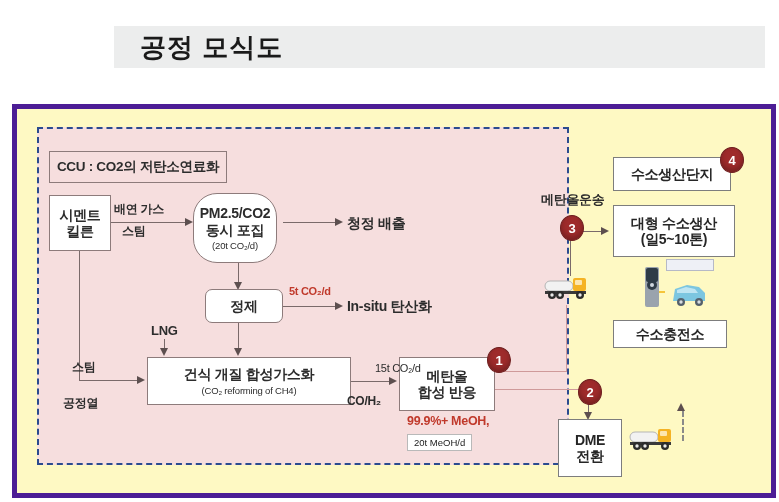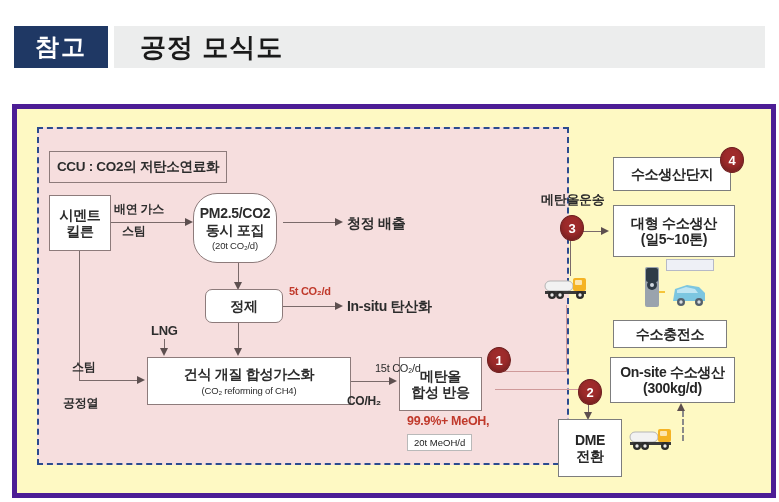--- a/index.html
+++ b/index.html
@@ -36,21 +36,21 @@
   .box .sub{font-size:9.5px;color:#2c2c2c;margin-top:2px;letter-spacing:-.2px;}
 
   .box-gray{border:1px solid #7d7d7d;}
   .box-gray .l1,.box-gray .l2{color:#262626;}
 
   
   #box-kiln      {left:32px; top:86px;  width:62px;  height:56px;}
   #box-capture   {left:176px;top:84px;  width:84px;  height:70px;border-radius:24px;}
   #box-refine    {left:188px;top:180px; width:78px;  height:34px;border-radius:7px;}
   #box-reform    {left:130px;top:248px; width:204px; height:48px;}
-  #box-methanol  {left:382px;top:248px; width:83px;  height:54px;}
+  #box-methanol  {left:382px;top:248px; width:96px;  height:54px;}
   #box-dme       {left:541px;top:310px; width:64px;  height:58px;}
   #box-h2complex {left:596px;top:48px;  width:118px; height:34px;}
   #box-h2large   {left:596px;top:96px;  width:122px; height:52px;}
   #box-h2station {left:596px;top:211px; width:114px; height:28px;}
   #box-h2onsite  {left:593px;top:248px; width:125px; height:46px;}
 
   
   .lbl{position:absolute;font-weight:bold;color:#2c2c2c;white-space:nowrap;letter-spacing:-.3px;}
   .lbl.k13{font-size:13px;}
   .lbl.k12{font-size:12px;}
@@ -104,23 +104,20 @@
   .station{position:absolute;left:620px;top:152px;width:92px;height:48px;}
   .station-cap{position:absolute;left:29px;top:-2px;width:46px;height:10px;
                border:1px solid #b6b9c6;background:#eef0f6;}
 </style>
 </head>
 <body>
 
 <div class="page">
 
   <div class="header">
-    <div class="hdr-tag">
-      <span>참고</span>
-    </div>
     <div class="hdr-bar">
       <span>공정 모식도</span>
     </div>
   </div>
 
   <div class="frame">
 
     <div class="ccu-region">
       <div class="ccu-label">
         <span>CCU : CO2의 저탄소연료화</span>
@@ -202,24 +199,20 @@
 
     <div class="box box-gray" id="box-h2large">
       <span class="l1">대형 수소생산</span>
       <span class="l2">(일5~10톤)</span>
     </div>
 
     <div class="box box-gray" id="box-h2station">
       <span class="l1">수소충전소</span>
     </div>
 
-    <div class="box box-gray" id="box-h2onsite">
-      <span class="l1">On-site 수소생산</span>
-      <span class="l2">(300kg/d)</span>
-    </div>
 
     <div class="lbl k12" id="t-flue">배연 가스</div>
     <div class="lbl k12" id="t-steam1">스팀</div>
     <div class="lbl k13" id="t-clean">청정 배출</div>
     <div class="lbl k13" id="t-insitu">In-situ 탄산화</div>
     <div class="lbl k11 red" id="t-5t">5t CO₂/d</div>
     <div class="lbl k13" id="t-lng">LNG</div>
     <div class="lbl k12" id="t-steam2">스팀</div>
     <div class="lbl k12" id="t-heat">공정열</div>
     <div class="lbl k11" id="t-15t">15t CO₂/d</div>

